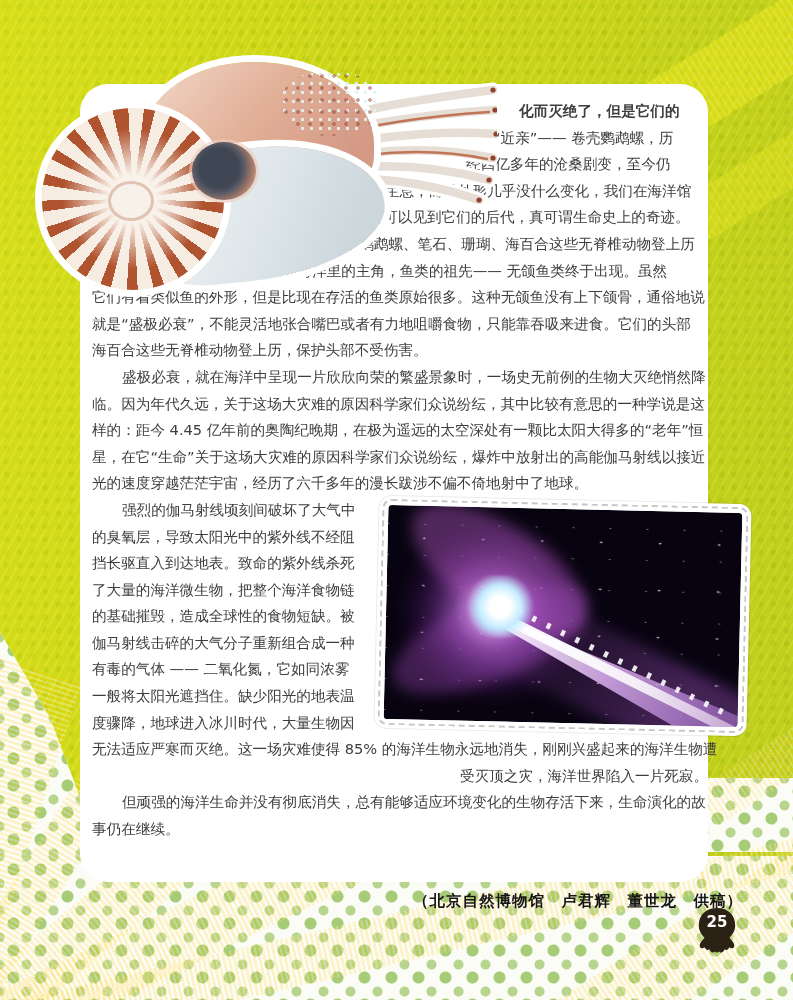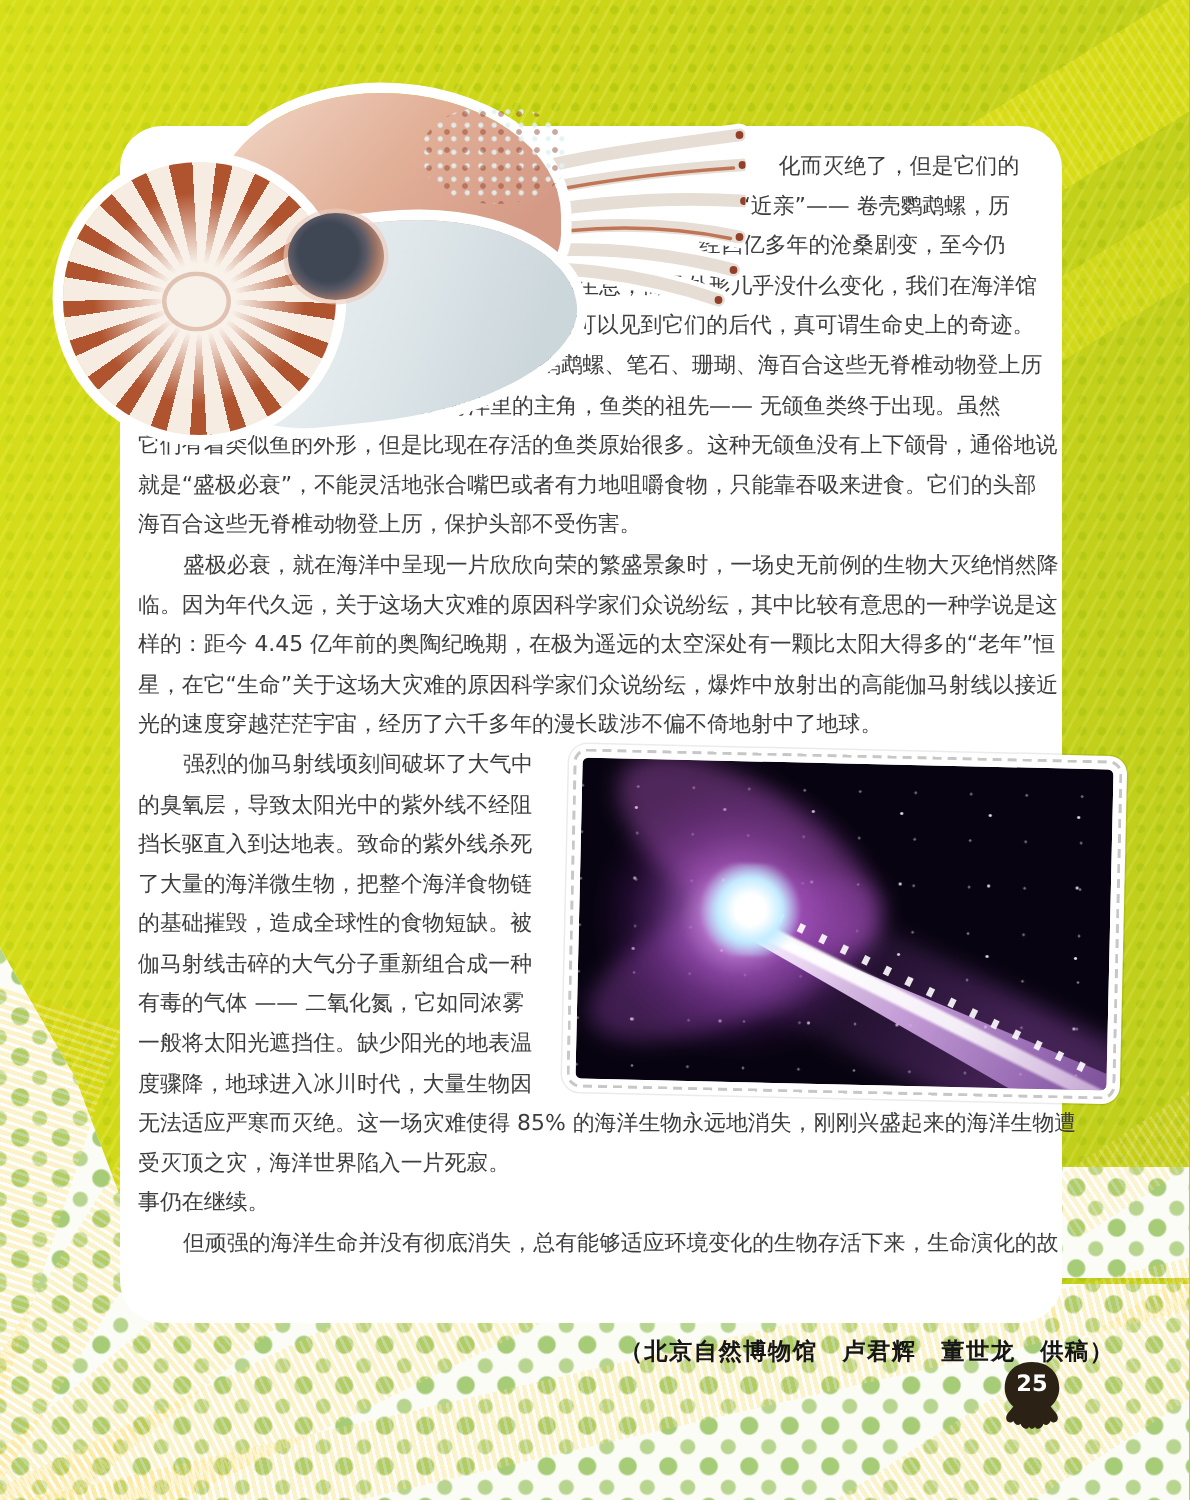--- a/index.html
+++ b/index.html
@@ -164,21 +164,21 @@
     left:132px;top:100px;width:240px;height:6px;transform:rotate(25deg);
     transform-origin:left center;opacity:.95;filter:blur(.4px);
     background:repeating-linear-gradient(90deg, rgba(255,255,255,.95) 0 4px, rgba(255,255,255,0) 4px 16px);
   }
 
   
   .credit{
     position:absolute;left:413px;top:891px;z-index:40;
     font-size:15.5px;font-weight:700;color:#161616;letter-spacing:1px;white-space:nowrap;
   }
-  .badge{position:absolute;left:665px;top:906px;width:46px;height:50px;z-index:41;}
+  .badge{position:absolute;left:694px;top:906px;width:46px;height:50px;z-index:41;}
   .badge svg{position:absolute;left:0;top:0;}
   .badge-num{
     position:absolute;left:0;top:7px;width:46px;text-align:center;
     color:#ffffff;font-size:15px;font-weight:700;
   }
 </style>
 </head>
 <body>
 
 <div class="page">
@@ -196,21 +196,21 @@
   <div class="ray r2"></div>
   <div class="ray r3"></div>
   <div class="ray r4"></div>
   <div class="ray r5"></div>
   <div class="ray r6"></div>
   <div class="ray r7"></div>
 
   <div class="panel"></div>
 
   <div class="text-flow">
-      <div class="tl" style="padding-left: 427px;">化而灭绝了，但是它们的</div>
+      <div class="tl" style="padding-left: 427px; font-weight: bold;">化而灭绝了，但是它们的</div>
       <div class="tl" style="padding-left: 401px;">“近亲”—— 卷壳鹦鹉螺，历</div>
       <div class="tl" style="padding-left: 374px;">经四亿多年的沧桑剧变，至今仍</div>
       <div class="tl" style="padding-left: 249px;">在繁衍生息，而且外形几乎没什么变化，我们在海洋馆</div>
       <div class="tl" style="padding-left: 262px;">中还可以见到它们的后代，真可谓生命史上的奇迹。</div>
       <div class="tl" style="padding-left: 238px;">除了鹦鹉螺、笔石、珊瑚、海百合这些无脊椎动物登上历</div>
       <div class="tl" style="padding-left: 118px;">史舞台并成为海洋里的主角，鱼类的祖先—— 无颌鱼类终于出现。虽然</div>
       <div class="tl" style="padding-left: 0px;">它们有着类似鱼的外形，但是比现在存活的鱼类原始很多。这种无颌鱼没有上下颌骨，通俗地说</div>
       <div class="tl" style="padding-left: 0px;">就是“盛极必衰”，不能灵活地张合嘴巴或者有力地咀嚼食物，只能靠吞吸来进食。它们的头部</div>
       <div class="tl" style="padding-left: 0px;">海百合这些无脊椎动物登上历，保护头部不受伤害。</div>
       <div class="tl" style="padding-left: 30px;">盛极必衰，就在海洋中呈现一片欣欣向荣的繁盛景象时，一场史无前例的生物大灭绝悄然降</div>
@@ -221,23 +221,23 @@
       <div class="tl" style="padding-left: 30px;">强烈的伽马射线顷刻间破坏了大气中</div>
       <div class="tl" style="padding-left: 0px;">的臭氧层，导致太阳光中的紫外线不经阻</div>
       <div class="tl" style="padding-left: 0px;">挡长驱直入到达地表。致命的紫外线杀死</div>
       <div class="tl" style="padding-left: 0px;">了大量的海洋微生物，把整个海洋食物链</div>
       <div class="tl" style="padding-left: 0px;">的基础摧毁，造成全球性的食物短缺。被</div>
       <div class="tl" style="padding-left: 0px;">伽马射线击碎的大气分子重新组合成一种</div>
       <div class="tl" style="padding-left: 0px;">有毒的气体 —— 二氧化氮，它如同浓雾</div>
       <div class="tl" style="padding-left: 0px;">一般将太阳光遮挡住。缺少阳光的地表温</div>
       <div class="tl" style="padding-left: 0px;">度骤降，地球进入冰川时代，大量生物因</div>
       <div class="tl" style="padding-left: 0px;">无法适应严寒而灭绝。这一场灾难使得 85% 的海洋生物永远地消失，刚刚兴盛起来的海洋生物遭</div>
-      <div class="tl" style="padding-left: 0px;">受灭顶之灾，海洋世界陷入一片死寂。</div>
+      <div class="tl" style="padding-left: 0px; text-align: right;">受灭顶之灾，海洋世界陷入一片死寂。</div>
+      <div class="tl" style="padding-left: 30px;">但顽强的海洋生命并没有彻底消失，总有能够适应环境变化的生物存活下来，生命演化的故</div>
       <div class="tl" style="padding-left: 0px;">事仍在继续。</div>
-      <div class="tl" style="padding-left: 30px;">但顽强的海洋生命并没有彻底消失，总有能够适应环境变化的生物存活下来，生命演化的故</div>
     </div>
 
   <div class="naut" aria-label="卷壳鹦鹉螺水彩插图">
     <svg class="n-tent" viewBox="0 0 190 140" width="190" height="140">
       <g fill="none" stroke="#ffffff" stroke-width="15" stroke-linecap="round">
         <path d="M2,50 C50,30 110,22 186,12"></path>
         <path d="M2,60 C60,45 120,36 188,32"></path>
         <path d="M4,72 C70,58 130,52 189,56"></path>
         <path d="M4,84 C70,70 130,68 186,80"></path>
         <path d="M6,94 C70,84 130,88 182,102"></path>

